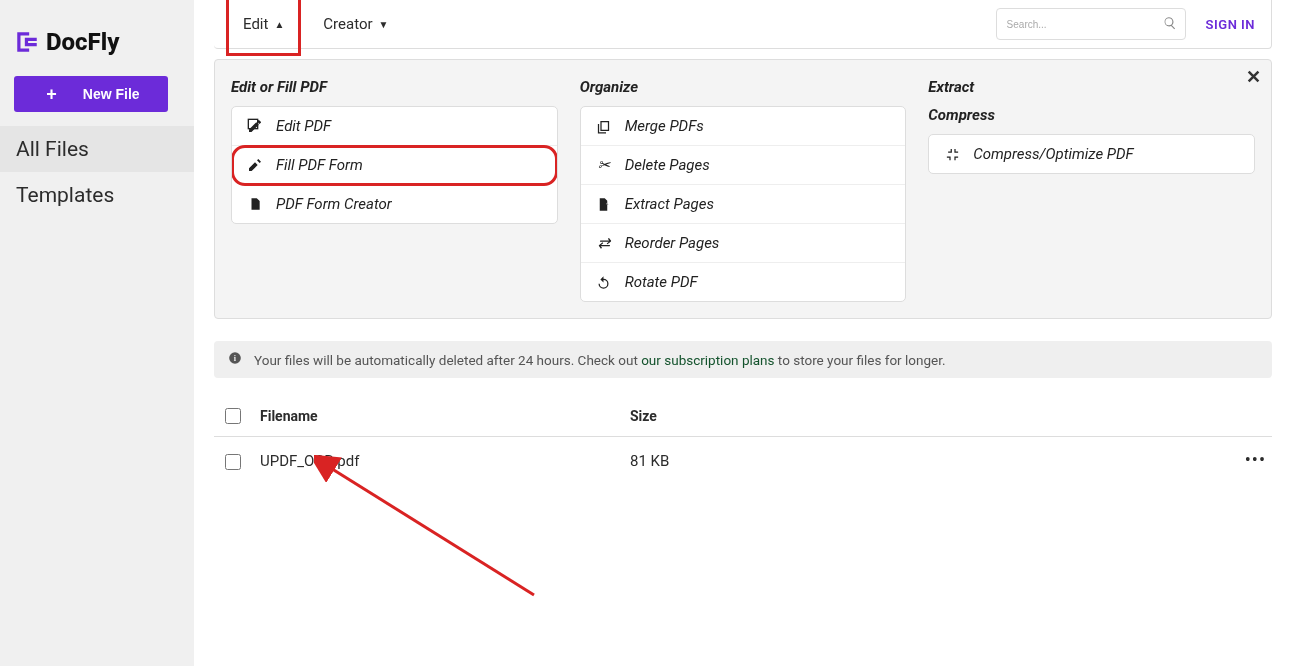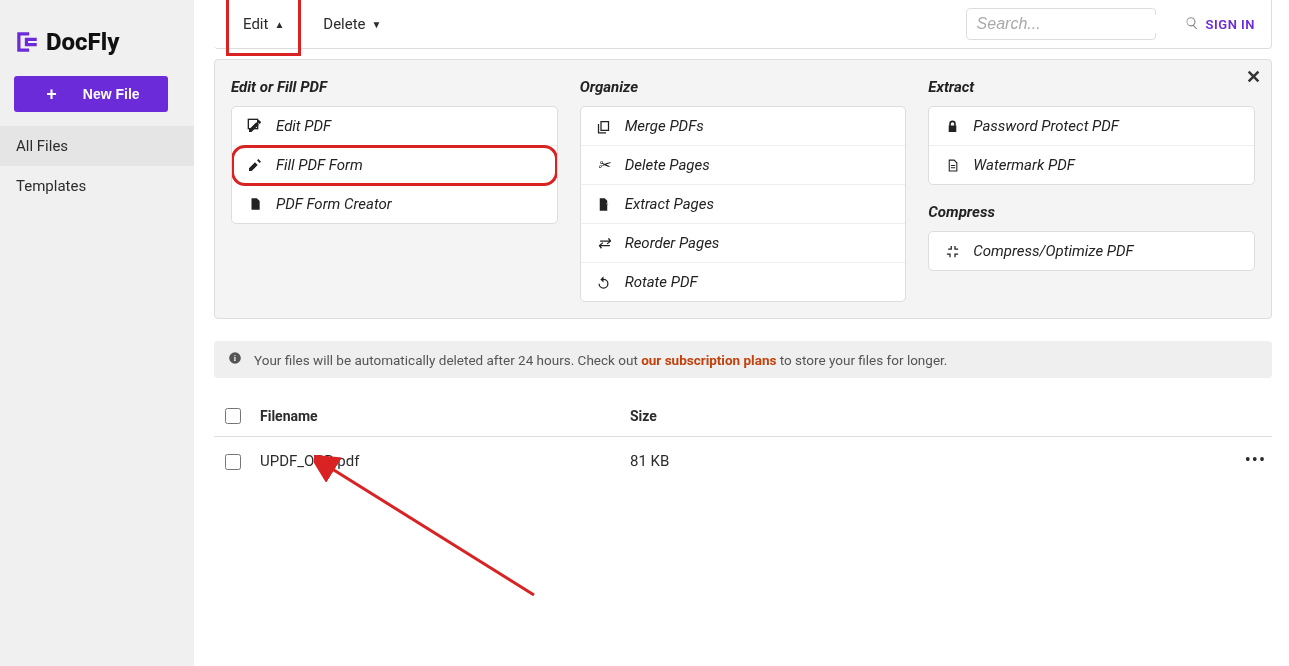--- a/index.html
+++ b/index.html
@@ -44,21 +44,21 @@
     align-items: center;
     justify-content: center;
     gap: 26px;
     cursor: pointer;
     padding-left: 10px;
   }
   .new-file-btn .plus { font-size: 18px; font-weight: 700; margin-left: -6px; }
   .side-nav { margin-top: 12px; }
   .side-item {
     padding: 11px 16px;
-    font-size: 15px;
+    font-size: 21px;
     cursor: pointer;
   }
   .side-item.active{
     background:#e5e5e5;
   }
 
   .main {
     position: absolute;
     left: 194px;
     top: 0;
@@ -106,31 +106,30 @@
     border-radius: 4px;
     height: 32px;
     width: 190px;
     padding: 0 8px 0 10px;
     color: #888;
   }
   .search-wrap input {
     border: none;
     outline: none;
     flex: 1;
-    font-size: 16px;
+    font-size: 10px;
     color: #444;
-    font-style: italic;
   }
   .search-wrap input::placeholder { color: #aaa; }
   .signin {
     color: #6c2bd9;
     font-weight: 600;
     font-size: 13px;
     letter-spacing: 0.5px;
-    margin-left: 50px;
+    margin-left: 20px;
     cursor: pointer;
   }
 
   .panel {
     margin: 10px 17px 0 20px;
     border: 1px solid #ddd;
     border-radius: 4px;
     background: #f4f4f4;
     padding: 18px 16px 16px 16px;
     display: flex;
@@ -185,21 +184,21 @@
     margin: 22px 17px 0 20px;
     background: #efefef;
     border-radius: 4px;
     padding: 10px 14px;
     font-size: 13.5px;
     color: #555;
     display: flex;
     align-items: center;
     gap: 12px;
   }
-  .notice a { color: #c2410c; text-decoration: none; font-weight: bold; }
+  .notice a { color: #14532d; text-decoration: none; }
 
   .file-table {
     margin: 18px 17px 0 20px;
   }
   .ft-head, .ft-row {
     display: flex;
     align-items: flex-end;
     padding: 12px 6px;
   }
   .ft-head {
@@ -245,21 +244,21 @@
 </div>
 
 <div class="main">
 
   <div class="topbar">
     <div class="tab highlight">
       <span>Edit</span>
       <span class="caret">▲</span>
     </div>
     <div class="tab">
-      <span>Delete</span>
+      <span>Creator</span>
       <span class="caret">▼</span>
     </div>
     <div class="search-wrap">
       <input type="text" placeholder="Search..." style="">
       <span>
         <svg width="14" height="14" viewBox="0 0 24 24">
             <path fill="#888" d="M10 2a8 8 0 015.3 13.9l5.4 5.4-1.4 1.4-5.4-5.4A8 8 0 1110 2zm0 2a6 6 0 100 12 6 6 0 000-12z"></path>
           </svg>
       </span>
     </div>
@@ -334,38 +333,20 @@
                 <path fill="currentColor" d="M12 6V2L7 7l5 5V8a6 6 0 11-6 6H4a8 8 0 108-8z"></path>
               </svg>
             </span>
           <span>Rotate PDF</span>
         </div>
       </div>
     </div>
 
     <div class="col">
       <div class="col-title">Extract</div>
-      <div class="option-list">
-        <div class="option">
-          <span class="icn">
-              <svg width="13" height="15" viewBox="0 0 24 24">
-                <path fill="currentColor" d="M6 10V7a6 6 0 1112 0v3h1v12H5V10zm3 0h6V7a3 3 0 10-6 0z"></path>
-              </svg>
-            </span>
-          <span>Password Protect PDF</span>
-        </div>
-        <div class="option">
-          <span class="icn">
-              <svg width="13" height="15" viewBox="0 0 24 24">
-                <path fill="none" stroke="currentColor" stroke-width="2" d="M6 2h9l5 5v15H6zM9 12h8M9 16h8"></path>
-              </svg>
-            </span>
-          <span>Watermark PDF</span>
-        </div>
-      </div>
       <div class="col-title">Compress</div>
       <div class="option-list">
         <div class="option">
           <span class="icn">
               <svg width="15" height="15" viewBox="0 0 24 24">
                 <path fill="currentColor" d="M9 3v4H5v2h6V3zm6 0v6h6V7h-4V3zM3 15h6v6H7v-4H3zm12 0h6v2h-4v4h-2z"></path>
               </svg>
             </span>
           <span>Compress/Optimize PDF</span>
         </div>

